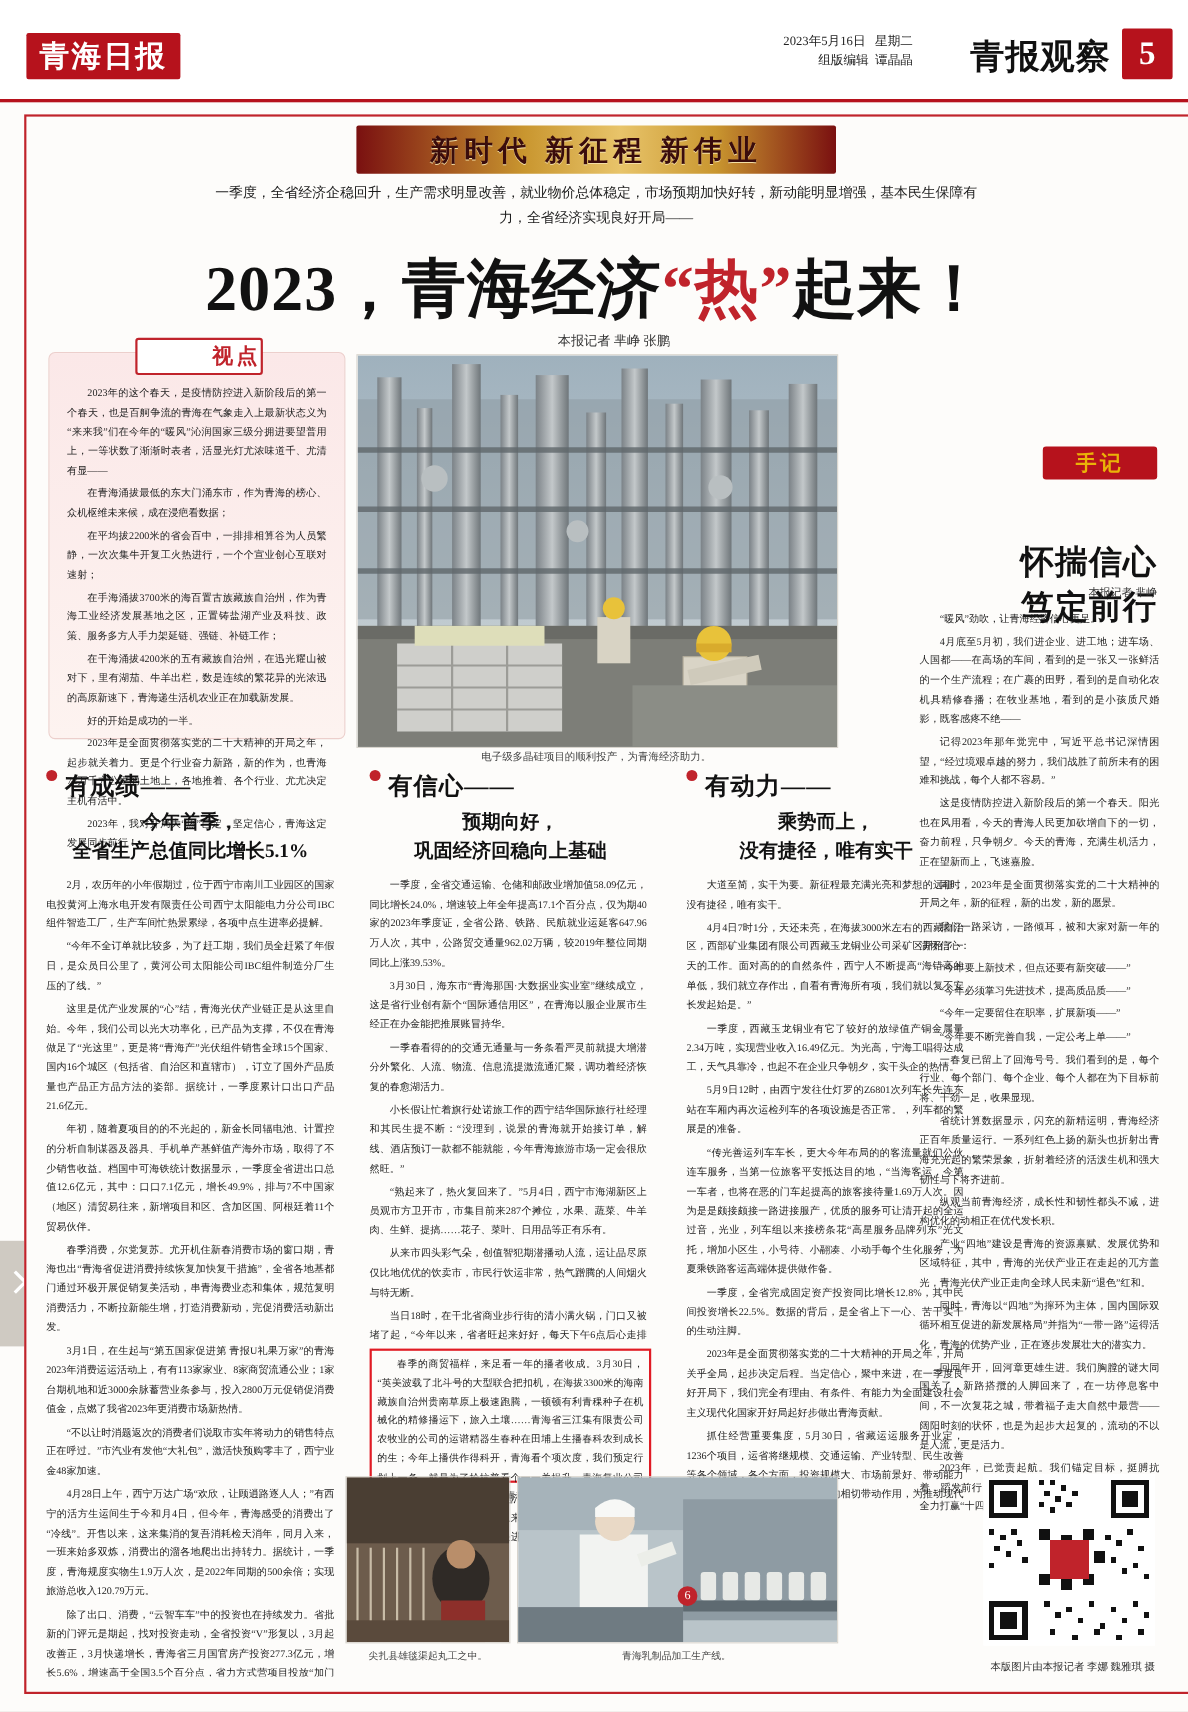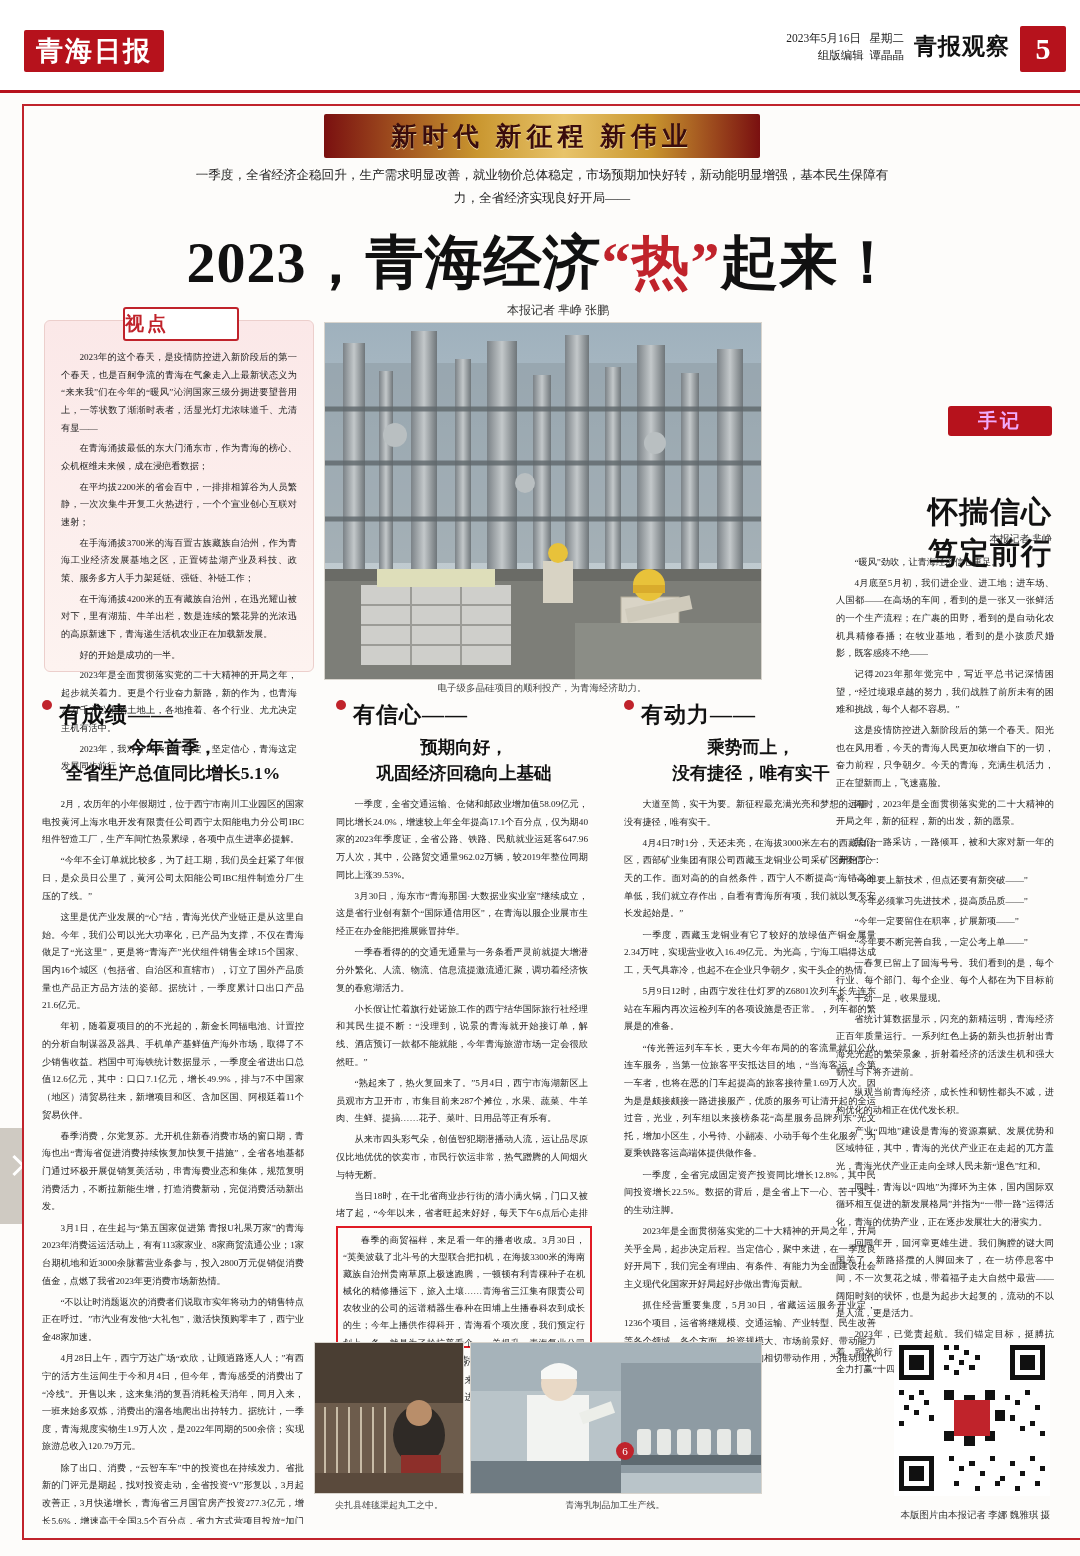--- a/index.html
+++ b/index.html
@@ -6,21 +6,21 @@
   body{width:1080px;height:1556px;font-family:"Liberation Serif",serif;color:#111;position:relative;overflow:hidden;}
   .page{position:absolute;inset:0;background:#fdfcfa;}
 
   
   .masthead{position:absolute;left:0;top:0;width:1080px;height:92px;background:#fff;}
   .logo-box{position:absolute;left:24px;top:30px;width:140px;height:42px;background:#b6121c;border-radius:2px;
             display:flex;align-items:center;justify-content:center;}
   .logo-box span{color:#fff;font-size:27px;font-weight:bold;letter-spacing:2px;font-family:"Liberation Serif",serif;}
   .mh-right{position:absolute;right:14px;top:26px;display:flex;align-items:flex-start;gap:10px;}
   .mh-meta{font-size:11.5px;line-height:1.5;color:#222;text-align:right;padding-top:4px;}
-  .mh-section{font-size:23px;font-weight:bold;color:#111;letter-spacing:1px;padding-top:5px;}
+  .mh-section{font-size:31px;font-weight:bold;color:#111;letter-spacing:1px;padding-top:5px;margin-left:42px;}
   .mh-pageno{width:46px;height:46px;background:#b6121c;color:#fff;font-size:30px;font-weight:bold;
              display:flex;align-items:center;justify-content:center;border-radius:2px;}
   .mh-rule{position:absolute;left:0;top:90px;width:1080px;height:3px;background:#b6121c;}
 
   
   .frame{position:absolute;left:22px;top:104px;width:1036px;height:1432px;border:2px solid #c0232b;background:#fdfcfa;padding-left:20px;}
 
   
   .banner{position:absolute;left:300px;top:8px;width:436px;height:44px;
           background:linear-gradient(90deg,#7a1010,#c9962f 35%,#e8c46a 55%,#c9962f 75%,#7a1010);
@@ -32,33 +32,33 @@
 
   .headline{position:absolute;left:60px;top:118px;width:916px;text-align:center;}
   .headline .h{font-size:58px;font-weight:bold;letter-spacing:1px;white-space:nowrap;}
   .headline .hot{color:#c0232b;}
   .byline{position:absolute;left:76px;top:196px;width:916px;text-align:center;font-size:12px;color:#333;}
 
   
   .viewpoint{position:absolute;left:20px;top:214px;width:268px;height:350px;
              background:linear-gradient(180deg,#fbe8e8,#fdf3f0);border:1px solid #eccfcc;border-radius:6px;}
   .vp-tag{position:absolute;left:78px;top:-14px;width:112px;height:30px;background:#fff;border:2px solid #c0232b;
-          border-radius:3px;display:flex;align-items:center;justify-content:flex-start;}
+          border-radius:3px;display:flex;align-items:center;justify-content:flex-end;}
   .vp-tag span{color:#c0232b;font-size:19px;font-weight:bold;letter-spacing:3px;}
   .vp-body{position:absolute;left:16px;top:28px;width:236px;font-size:9.2px;line-height:1.92;color:#222;text-align:justify;}
   .vp-body p{margin:0 0 3px 0;text-indent:2em;}
 
   
   .photo-main{position:absolute;left:300px;top:216px;width:436px;height:356px;overflow:hidden;border:1px solid #d8d4cd;}
   .photo-cap{position:absolute;left:300px;top:576px;width:436px;text-align:center;font-size:9.5px;color:#444;}
 
   
   .note-tag{position:absolute;right:28px;top:300px;width:104px;height:30px;background:#b6121c;border-radius:3px;
             display:flex;align-items:center;justify-content:center;}
-  .note-tag span{color:#f0abfc;font-size:19px;font-weight:bold;letter-spacing:3px;}
+  .note-tag span{color:#eab308;font-size:19px;font-weight:bold;letter-spacing:3px;}
   .note-title{position:absolute;right:28px;top:338px;width:212px;text-align:right;font-size:30px;font-weight:bold;
               line-height:1.36;letter-spacing:1px;margin-top:48px;}
   .note-by{position:absolute;right:28px;top:426px;width:212px;text-align:right;font-size:10px;color:#333;}
   .note-body{position:absolute;right:26px;top:448px;width:218px;font-size:9.2px;line-height:1.92;text-align:justify;color:#1c1c1c;margin-left:44px;}
   .note-body p{margin:0 0 3px 0;text-indent:2em;}
 
   
   .sechead{position:absolute;display:flex;gap:7px;}
   .dot{width:10px;height:10px;border-radius:50%;background:#c0232b;display:inline-block;}
   .sechead .t{font-size:22px;font-weight:bold;letter-spacing:1px;}

